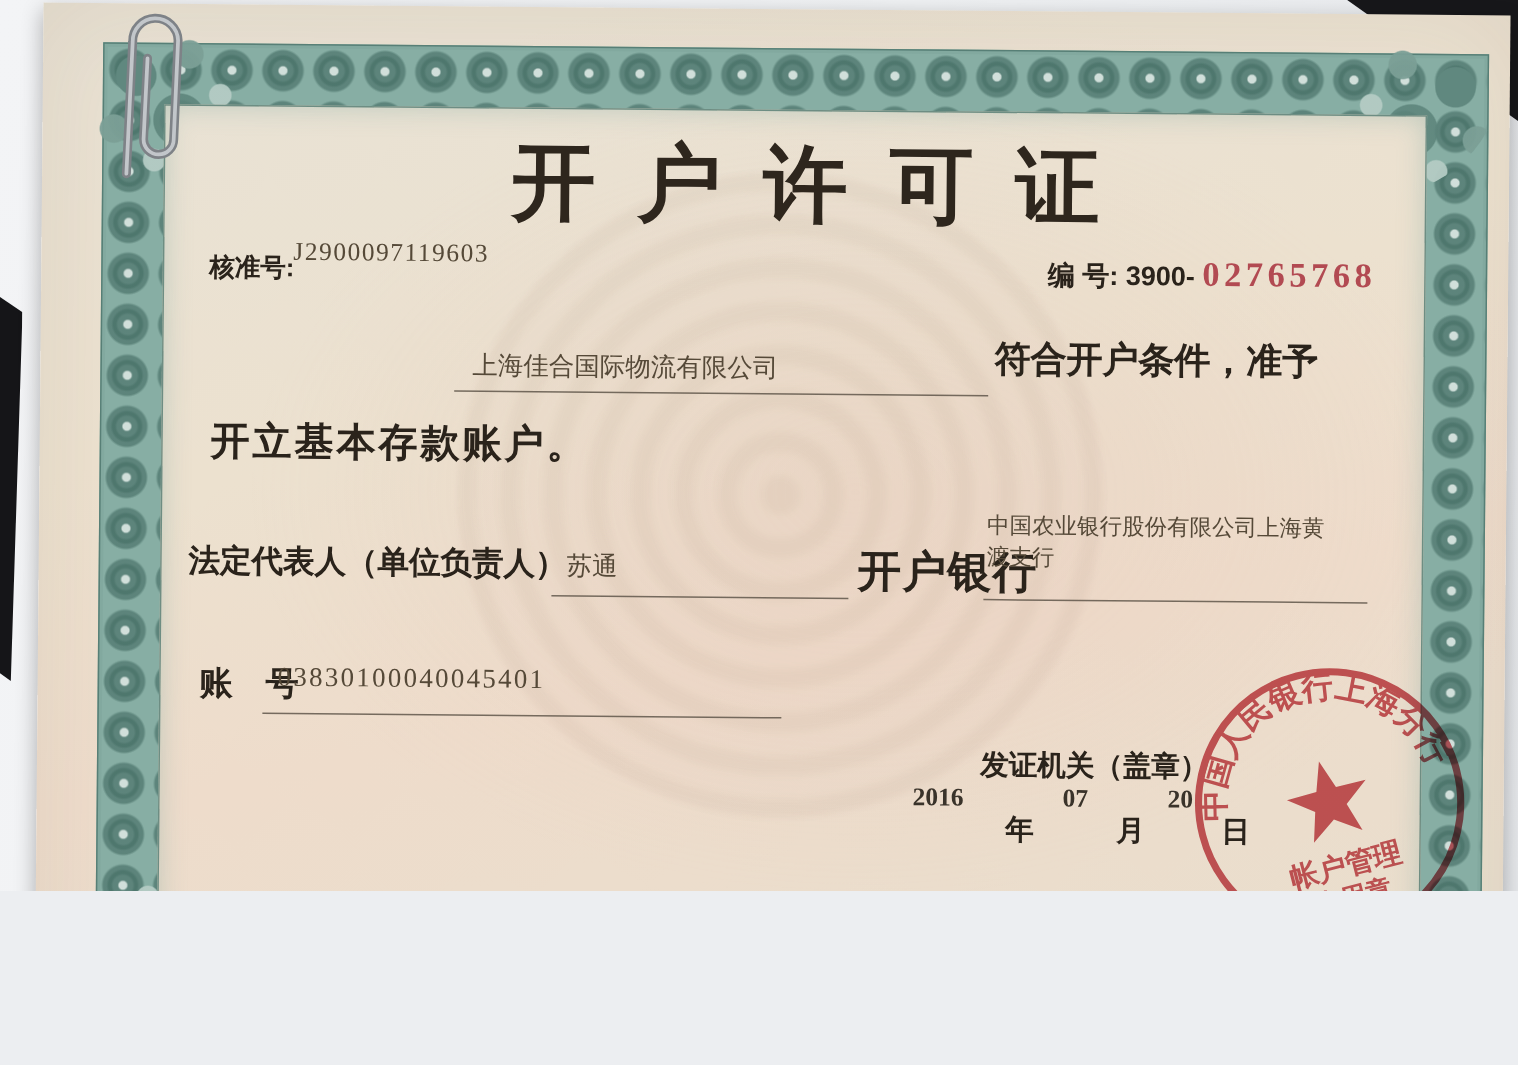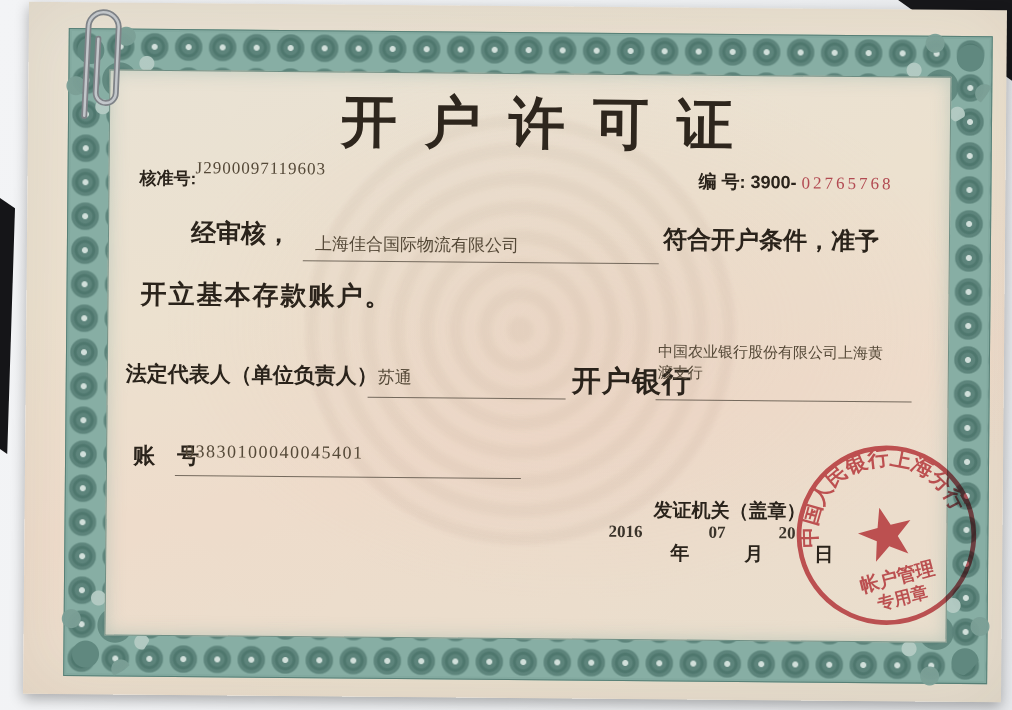--- a/index.html
+++ b/index.html
@@ -1,20 +1,20 @@
 <!DOCTYPE html>
 <html><head>
 <meta charset="utf-8">
 <style>
   * { margin:0; padding:0; box-sizing:border-box; }
   html,body { width:1012px; height:710px; overflow:hidden; }
   body { font-family:"Liberation Sans", sans-serif; background:#eceef1; }
 
   .photo {
-    position:relative; width:1012px; height:710px;
+    position:relative; width:1012px; height:594px;
     background:linear-gradient(100deg,#f3f4f6 0%,#eef0f2 55%,#e6e8eb 100%);
     overflow:hidden;
   }
 
   
   .backdrop-tr {
     position:absolute; left:856px; top:0; width:156px; height:96px;
     background:#17171a; clip-path:polygon(27% 0, 100% 0, 100% 84%);
   }
   .backdrop-left {
@@ -85,21 +85,21 @@
   .title {
     left:40px; top:80px; width:938px; text-align:center;
     font-family:"Liberation Serif", serif; font-weight:700;
     font-size:56px; letter-spacing:0.5em; text-indent:0.5em;
     color:#2e261d;
   }
 
   .approval-label { left:112px; top:164px; font-size:17px; }
   .approval-value { left:168px; top:155px; font-size:17px; letter-spacing:1px; }
   .serial { left:671px; top:162px; font-size:18px; }
-  .serial .red { font-family:"Liberation Serif", serif; font-weight:400; color:#b24a52; letter-spacing:3px; font-size:17px; }
+  .serial .red { font-family:"Liberation Serif", serif; font-weight:700; color:#b24a52; letter-spacing:3px; font-size:23px; }
 
   .reviewed   { left:164px; top:213px; font-size:25px; }
   .company    { left:288px; top:228px; font-size:17px; }
   .qualify    { left:636px; top:216px; font-size:24px; }
   .open-acct  { left:114px; top:274px; font-size:26px; letter-spacing:2px; }
 
   .legal-label { left:100px; top:357px; font-size:21px; }
   .legal-name  { left:352px; top:361px; font-size:17px; }
   .bank-label  { left:546px; top:355px; font-size:29px; letter-spacing:1px; }
   .bank-name   { left:632px; top:334px; font-size:15px; line-height:21px; color:#554938; font-family:"Liberation Serif", serif; white-space:nowrap; }
@@ -146,21 +146,20 @@
     <div class="txt title">开户许可证</div>
 
     <div class="txt label approval-label">核准号:</div>
     <div class="txt value approval-value">J2900097119603</div>
 
     <div class="txt serial">
       <span class="label">编 号: 3900-</span>
       <span class="red">02765768</span>
     </div>
 
-    <div class="txt label reviewed">经审核，</div>
     <div class="txt value company">上海佳合国际物流有限公司</div>
     <div class="rule" style="left:276px; top:256px; width:356px;"></div>
     <div class="txt label qualify">符合开户条件，准予</div>
 
     <div class="txt label open-acct">开立基本存款账户。</div>
 
     <div class="txt label legal-label">法定代表人（单位负责人）</div>
     <div class="txt value legal-name">苏通</div>
     <div class="rule" style="left:342px; top:392px; width:198px;"></div>
 

